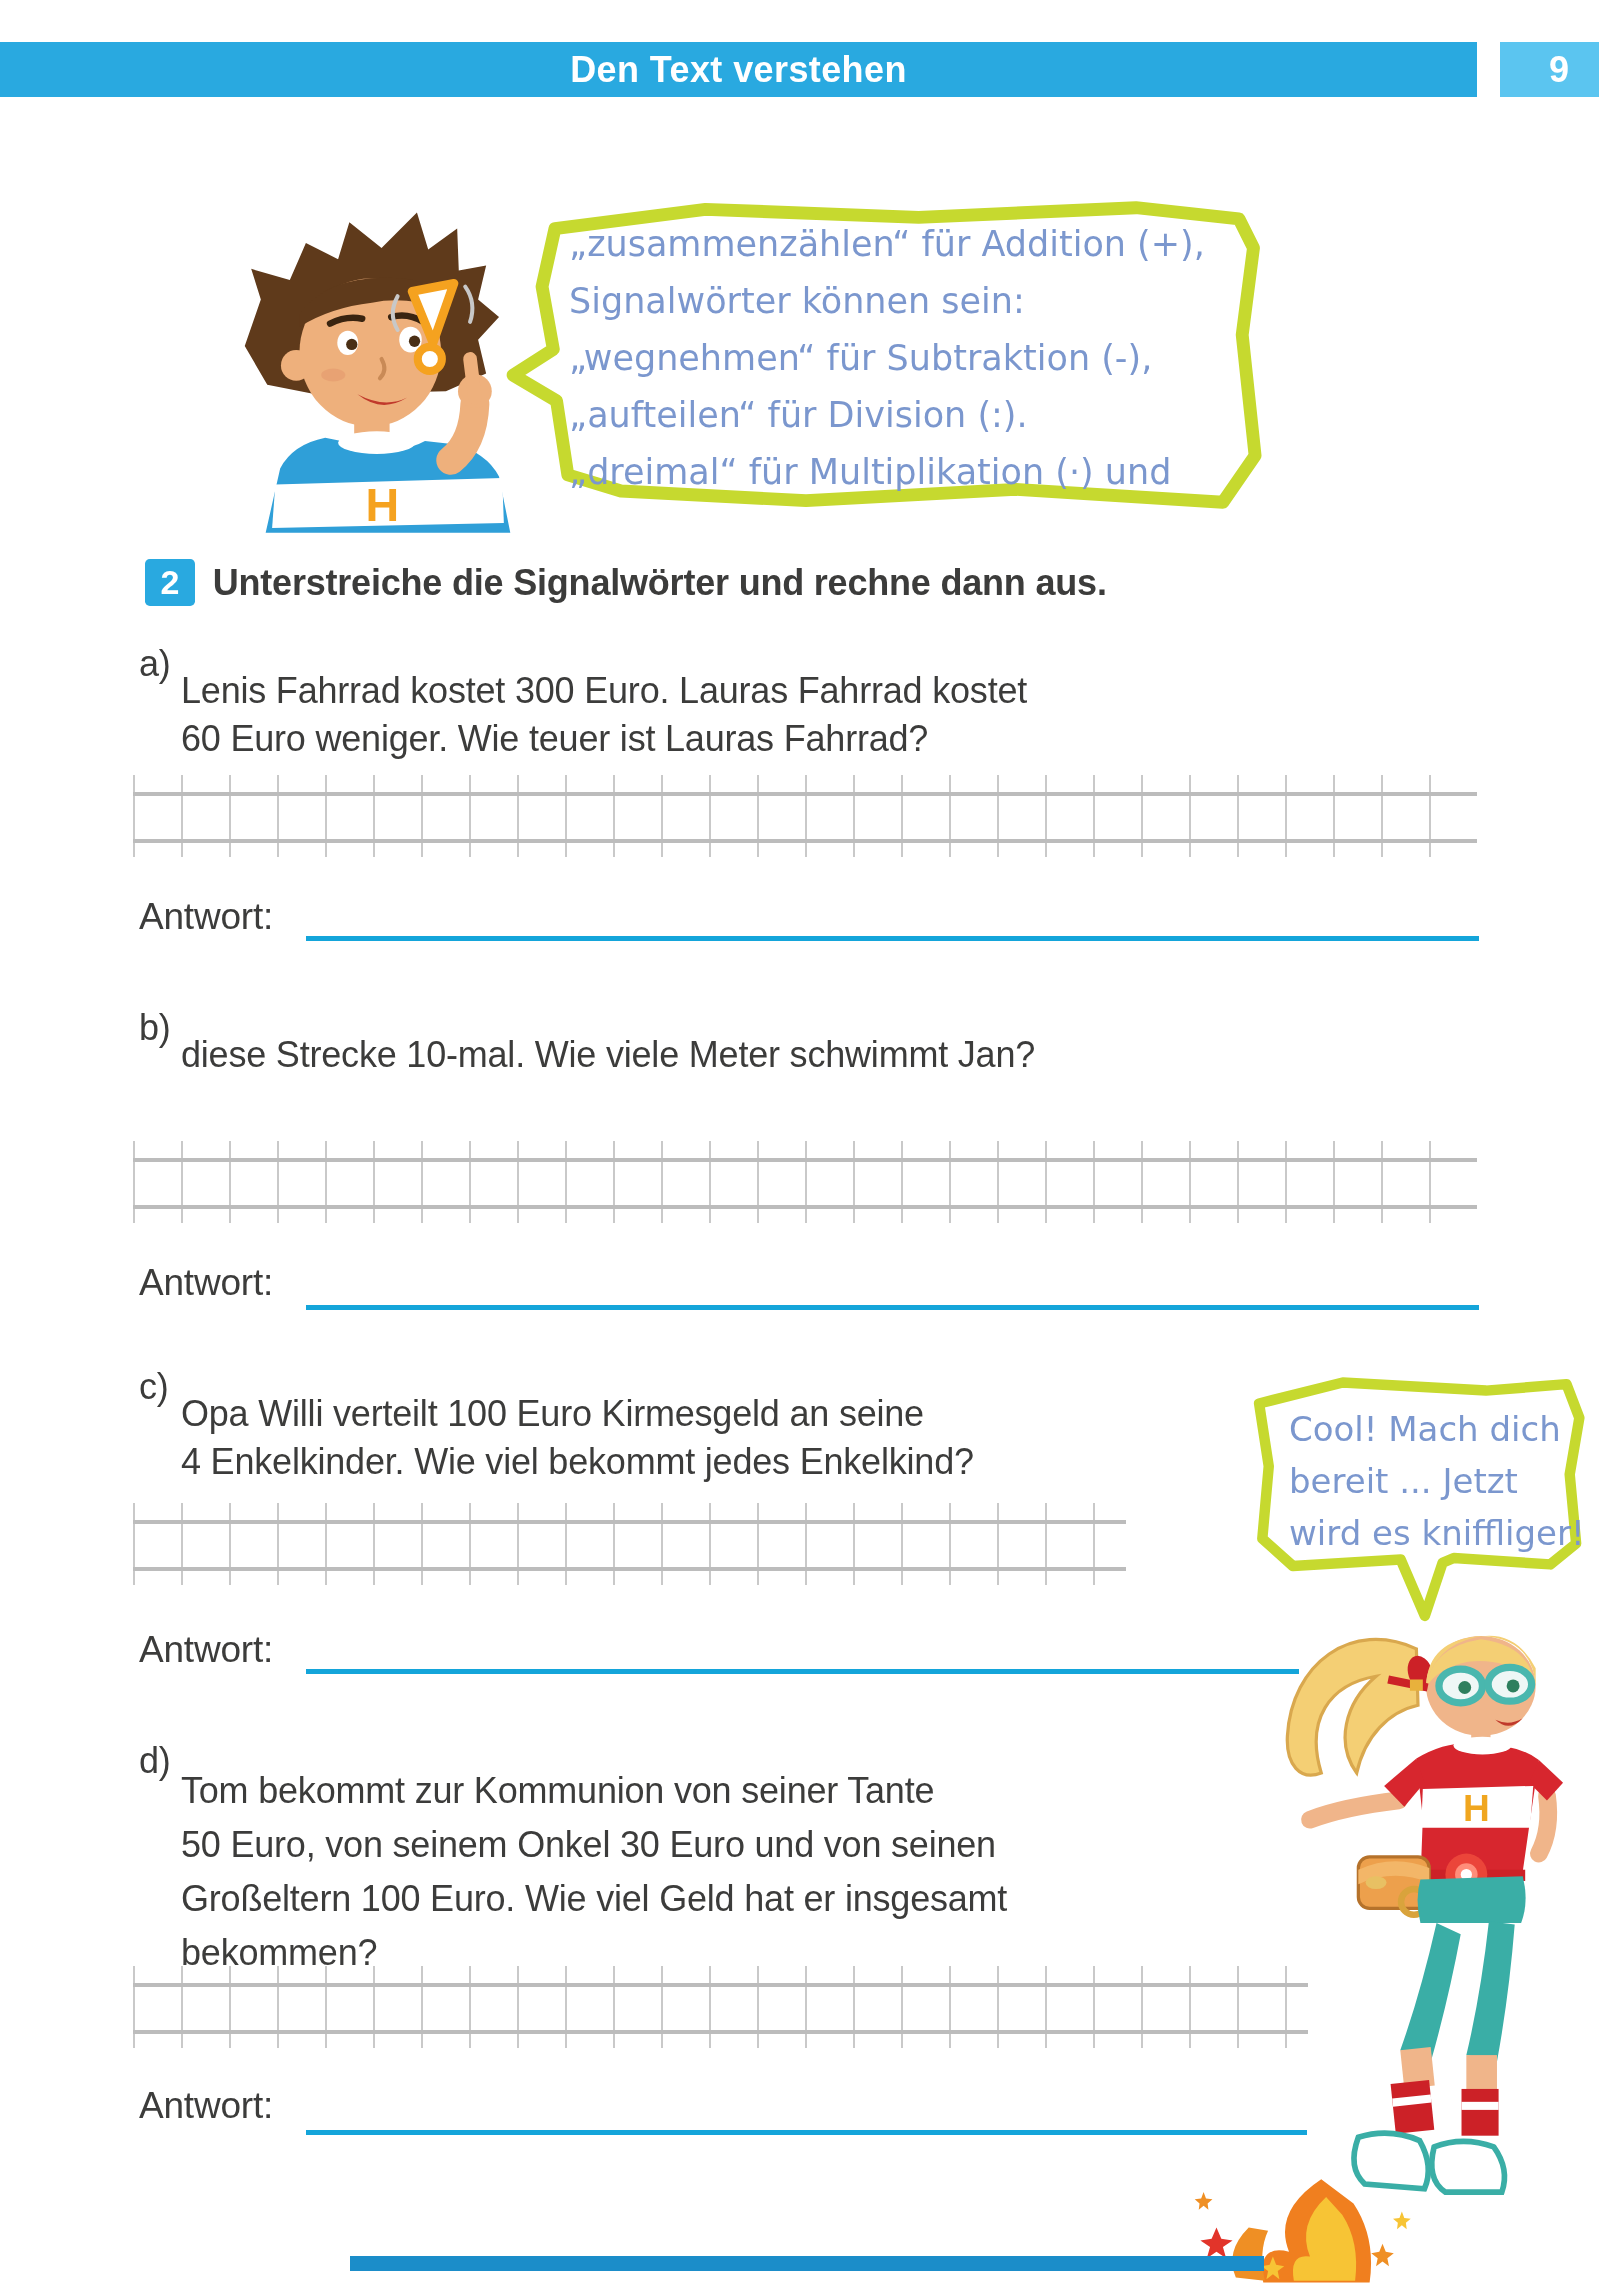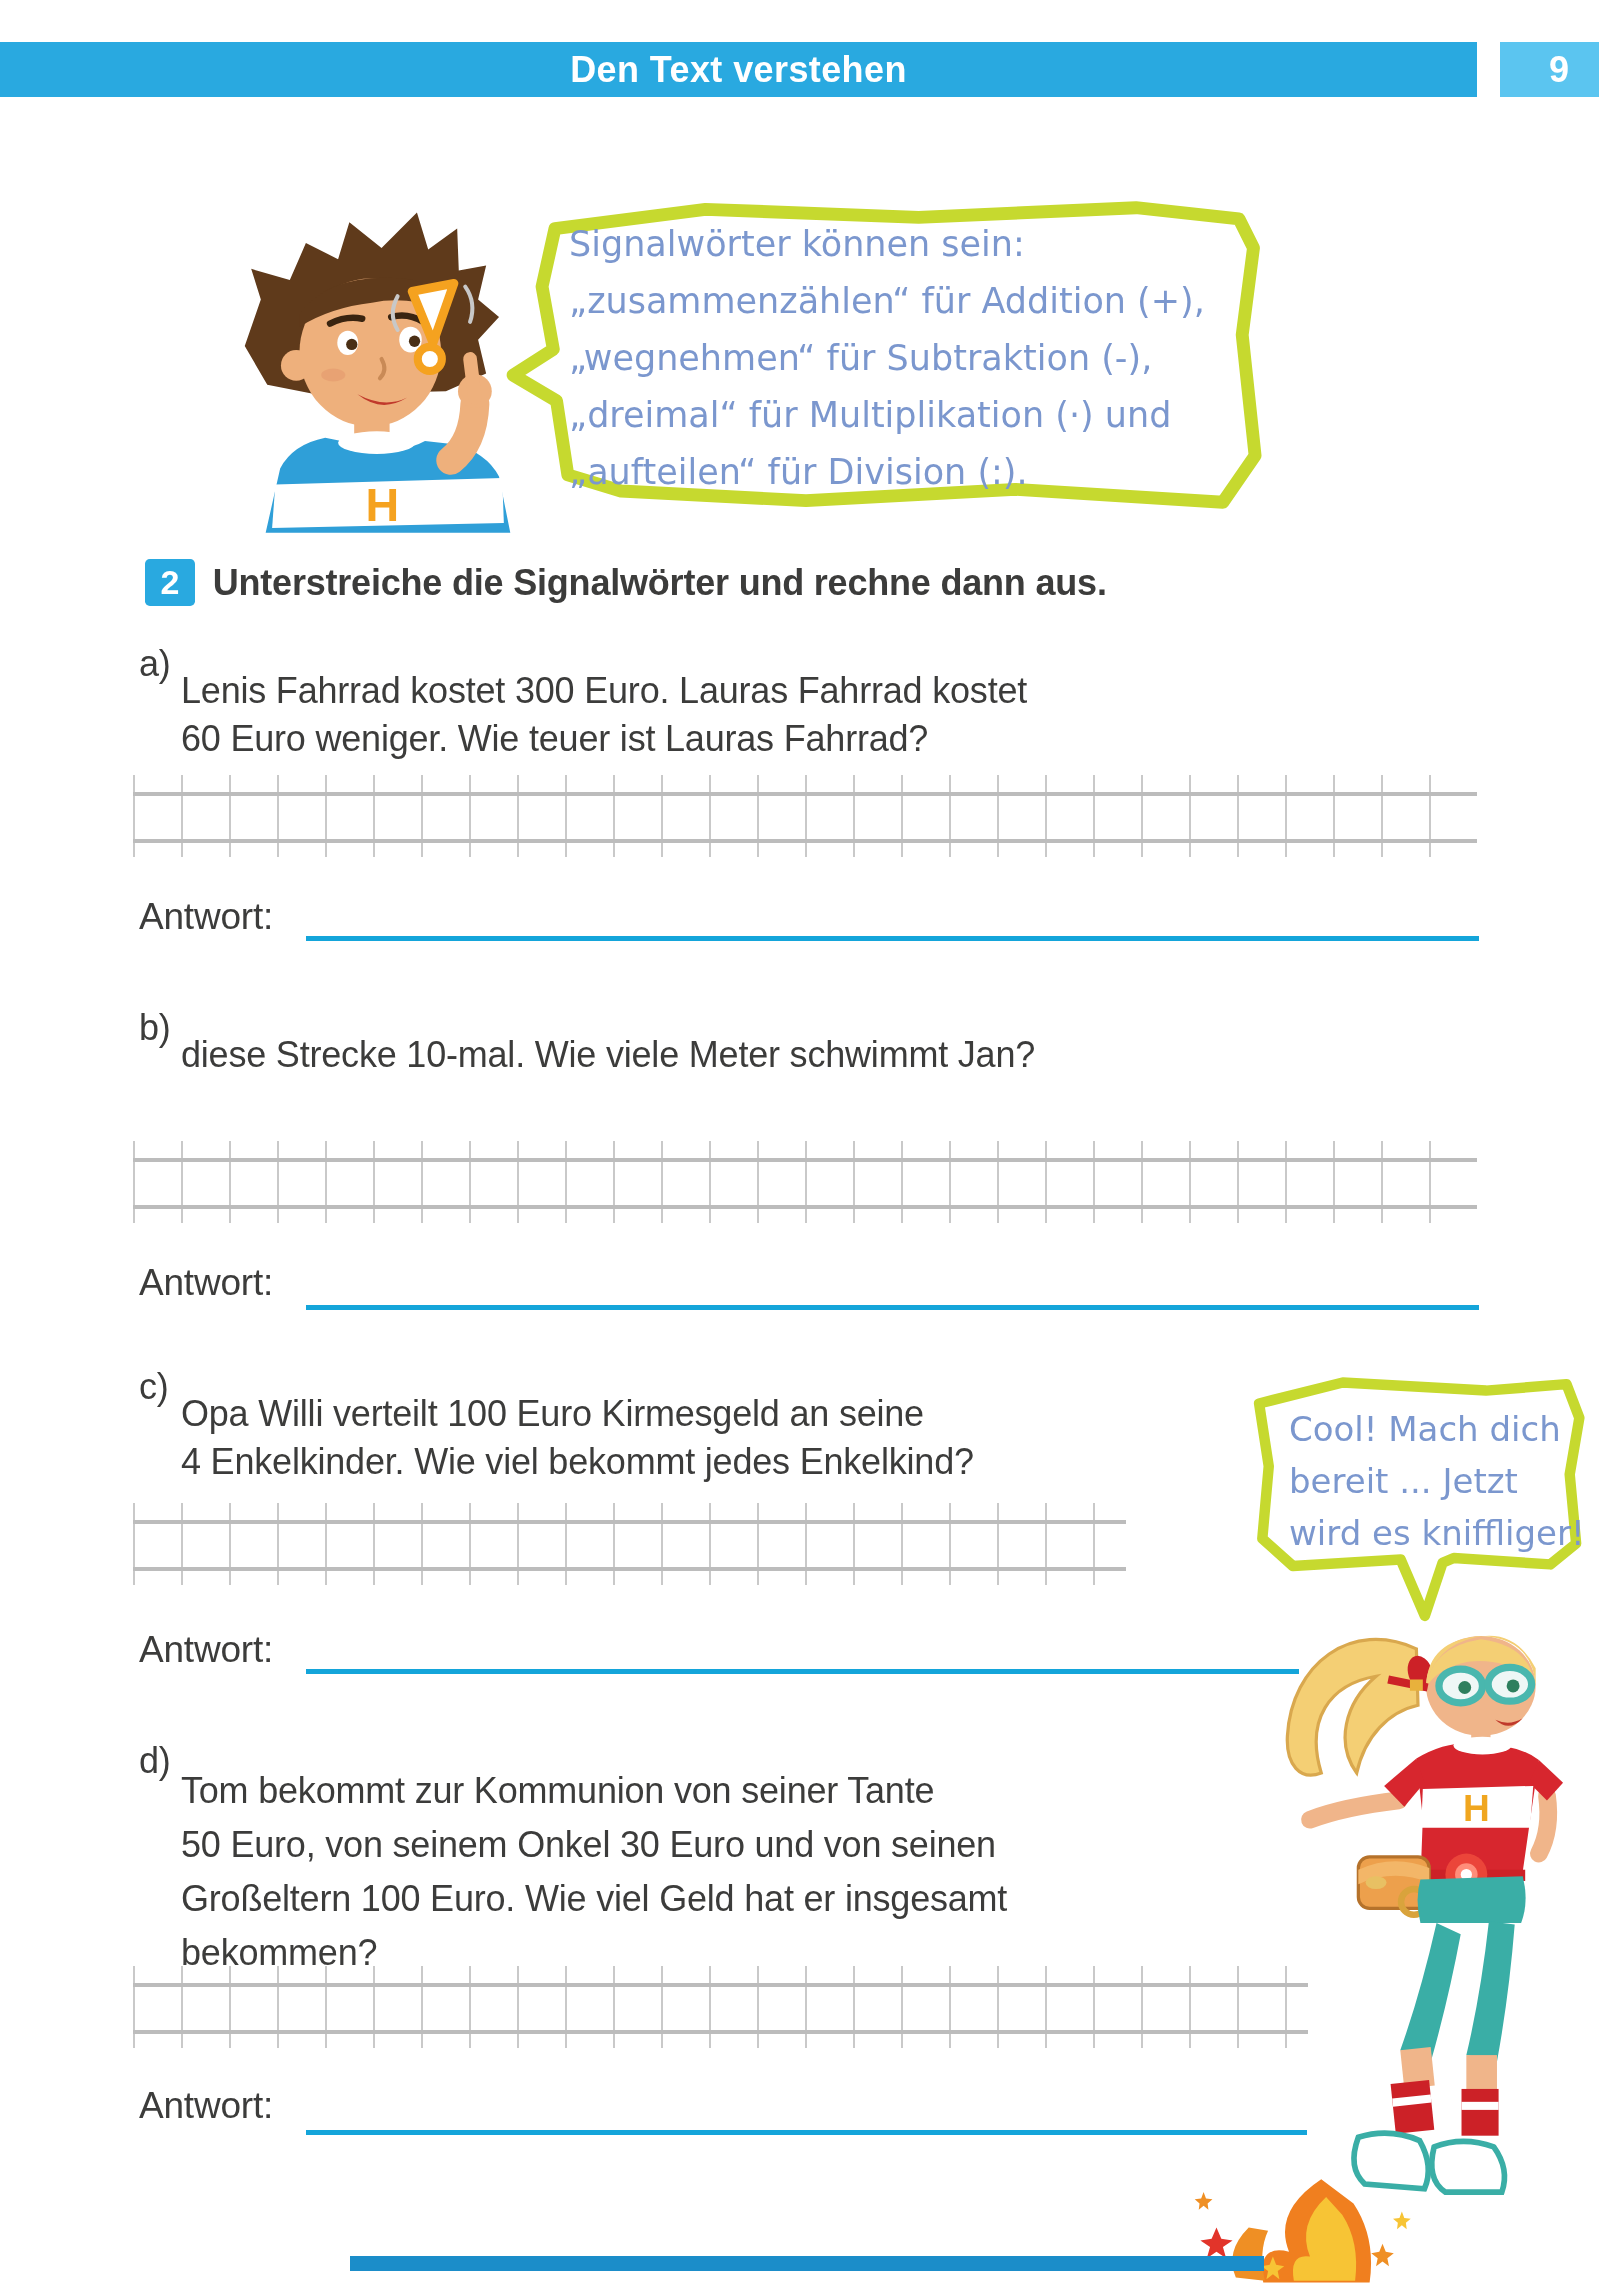--- a/index.html
+++ b/index.html
@@ -78,25 +78,25 @@
 
   <div id="header-bar">
     <div id="header-title">Den Text verstehen</div>
   </div>
   <div id="page-badge">9</div>
 
   <svg id="bubble-boy-svg" class="bubble-svg" style="left:500px;top:190px;" width="773" height="338" viewBox="0 0 960 420">
     <polygon fill="#ffffff" stroke="#c6d92f" stroke-width="16" stroke-linejoin="round" points="68,48 255,24 520,34 790,22 918,36 936,72 922,180 938,330 898,388 640,372 380,386 150,374 84,354 70,262 16,230 66,198 52,120"></polygon>
   </svg>
   <div id="bubble-boy-text" class="bubble-text">
+    <div class="bline">„zusammenzählen“ für Addition (+),</div>
     <div class="bline">Signalwörter können sein:</div>
-    <div class="bline">„zusammenzählen“ für Addition (+),</div>
     <div class="bline">„wegnehmen“ für Subtraktion (-),</div>
+    <div class="bline">„aufteilen“ für Division (:).</div>
     <div class="bline">„dreimal“ für Multiplikation (·) und</div>
-    <div class="bline">„aufteilen“ für Division (:).</div>
   </div>
 
   <svg id="boy-mascot" width="346" height="332" viewBox="0 0 430 412">
 
     <polygon fill="#5f3a1b" points="32,180 52,122 40,84 88,98 108,52 148,72 162,26 202,58 246,14 260,60 296,34 298,86 332,80 322,122 348,144 322,172 332,214 282,236 120,240 60,228"></polygon>
 
     <circle cx="96" cy="204" r="19" fill="#eeb07c"></circle>
 
     <ellipse cx="188" cy="188" rx="88" ry="92" fill="#eeb07c"></ellipse>
 

